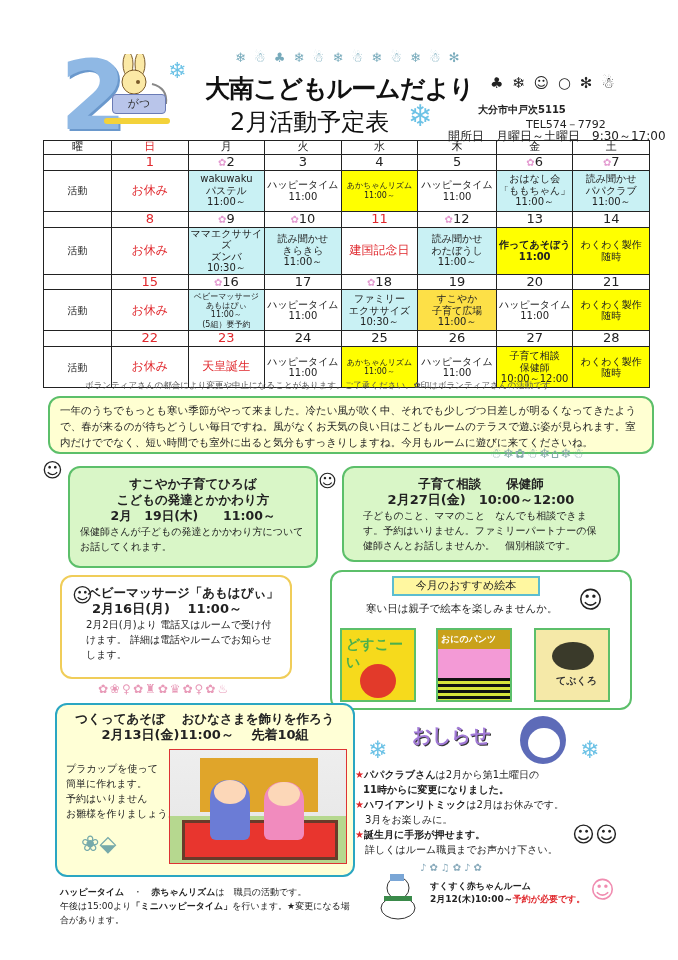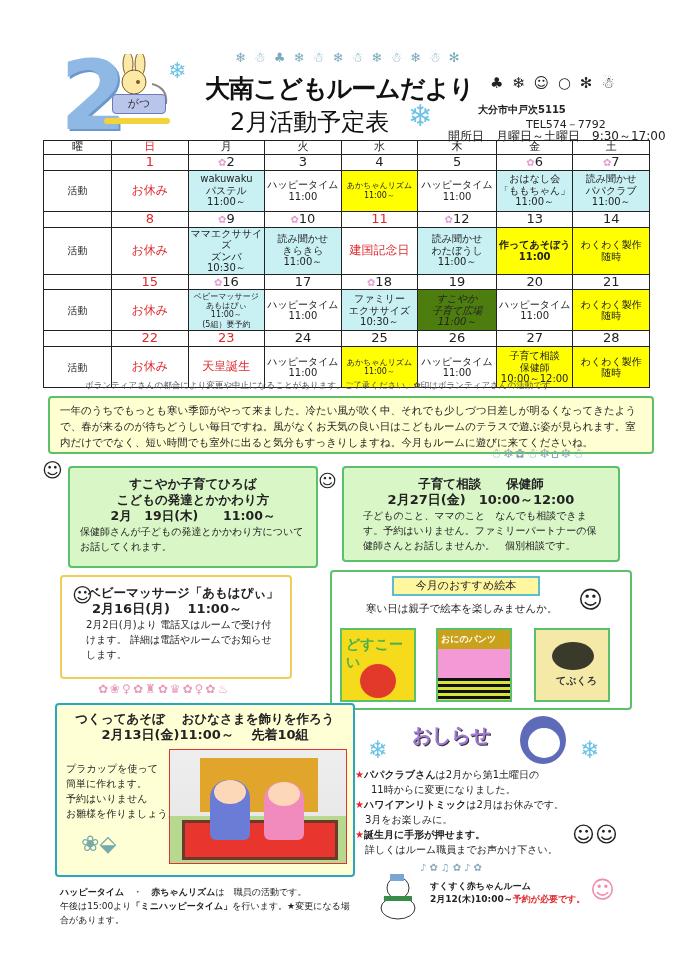--- a/index.html
+++ b/index.html
@@ -21,26 +21,26 @@
   
   table.cal{position:absolute;left:43px;top:140px;width:607px;border-collapse:collapse;table-layout:fixed;}
   table.cal td,table.cal th{border:1.5px solid #222;text-align:center;padding:0;font-weight:normal;font-size:11px;line-height:1.15;}
   table.cal th{height:10px;font-size:11px;}
   table.cal tr.num td{height:11px;font-size:13px;}
   table.cal tr.act td{height:40px;font-size:10px;}
   .red{color:#e0282d;}
   .pink{color:#e39ad0;}
   .blue{background:#c9f1f4;}
   .yel{background:#ffff00;}
-  .lyel{background:#4d7c0f;font-style:italic;}
+  .lyel{background:#fde047;}
   .sm{font-size:8px !important;}
   .bold{font-weight:bold !important;}
   .note{left:85px;top:380px;font-size:8.5px;color:#555;}
   
-  .box{position:absolute;border-radius:4px;}
+  .box{position:absolute;border-radius:12px;}
   .intro{left:48px;top:396px;width:606px;height:58px;background:#ffffd2;border:2px solid #5cbf6a;font-size:10.5px;line-height:16px;padding:4px 10px;box-sizing:border-box;}
   .g1{left:68px;top:466px;width:246px;height:98px;background:#d9f6c7;border:2px solid #5cbf6a;}
   .g2{left:342px;top:466px;width:274px;height:92px;background:#d9f6c7;border:2px solid #5cbf6a;}
   .baby{left:60px;top:575px;width:228px;height:100px;background:#fff;border:2px solid #f0cd59;}
   .books{left:330px;top:570px;width:298px;height:136px;background:#fff;border:2px solid #5cbf6a;}
   .hina{left:55px;top:703px;width:296px;height:170px;background:#ffffd6;border:2px solid #2aa6c2;}
   .hd{font-weight:bold;font-size:12.5px;text-align:center;line-height:16px;}
   .bd{font-size:10px;line-height:15px;}
   .oshirase{left:412px;top:722px;font-size:20px;font-weight:bold;color:#a27ad7;text-shadow:1px 1px 0 #333;letter-spacing:-1px;}
   .penguin{left:520px;top:716px;width:46px;height:48px;border-radius:50%;background:#5d6bb8;}
@@ -338,21 +338,21 @@
 </div>
 
 <div class="abs flake" style="left:368px;top:736px;font-size:24px;">❄</div>
 <div class="abs oshirase">おしらせ</div>
 <div class="abs penguin">
     <div class="face"></div>
   </div>
 <div class="abs flake" style="left:580px;top:736px;font-size:24px;">❄</div>
 <div class="abs news">
   <div><span class="star">★</span><b>パパクラブさん</b><span>は2月から第1土曜日の</span></div>
-  <div style="padding-left:16px;">11時からに変更になりました。</div>
+  <div style="padding-left:8px;font-weight:bold;">11時からに変更になりました。</div>
   <div><span class="star">★</span><b>ハワイアンリトミック</b><span>は2月はお休みです。</span></div>
   <div style="padding-left:10px;">3月をお楽しみに。</div>
   <div><span class="star">★</span><b>誕生月に手形が押せます。</b><span></span></div>
   <div style="padding-left:10px;">詳しくはルーム職員までお声かけ下さい。</div>
 </div>
 <div class="abs" style="left:572px;top:822px;font-size:22px;">☺☺</div>
 
 <div class="abs foot">
   <div><b>ハッピータイム</b><span>　・　</span><b>赤ちゃんリズム</b><span>は　職員の活動です。</span></div>
   <div><span>午後は15:00より</span><b>「ミニハッピータイム」</b><span>を行います。★変更になる場合があります。</span></div>

